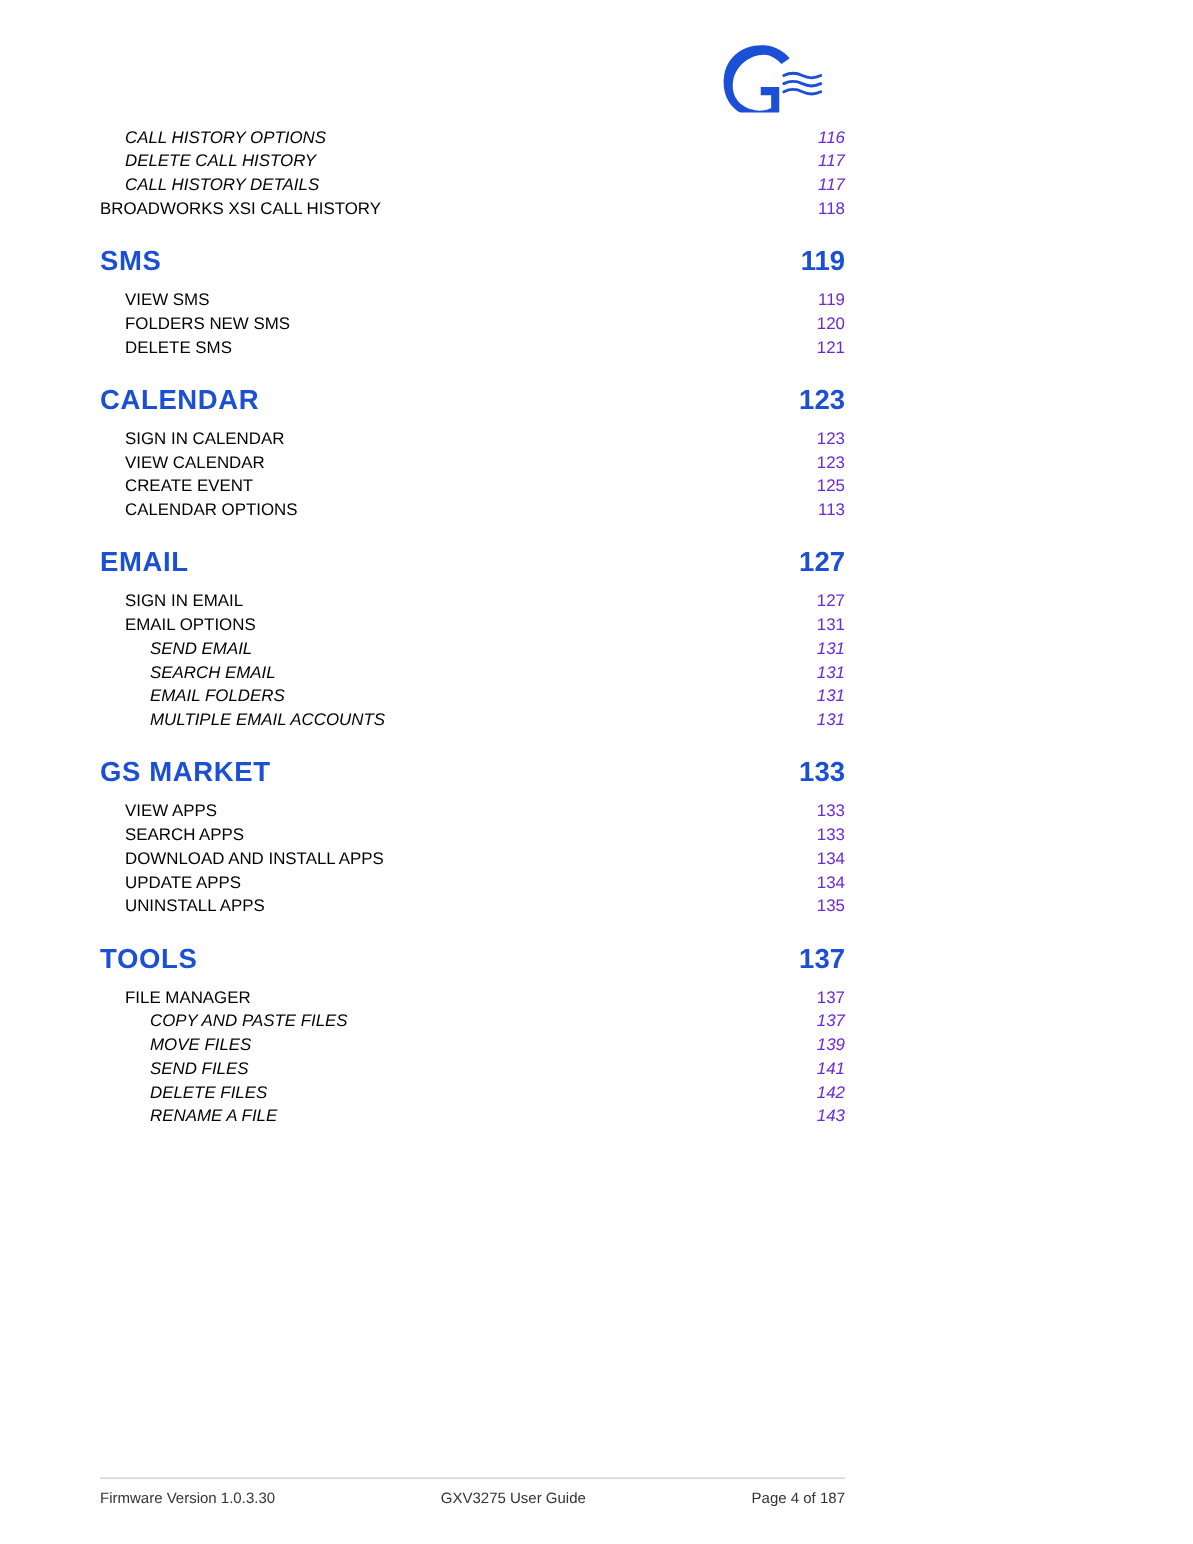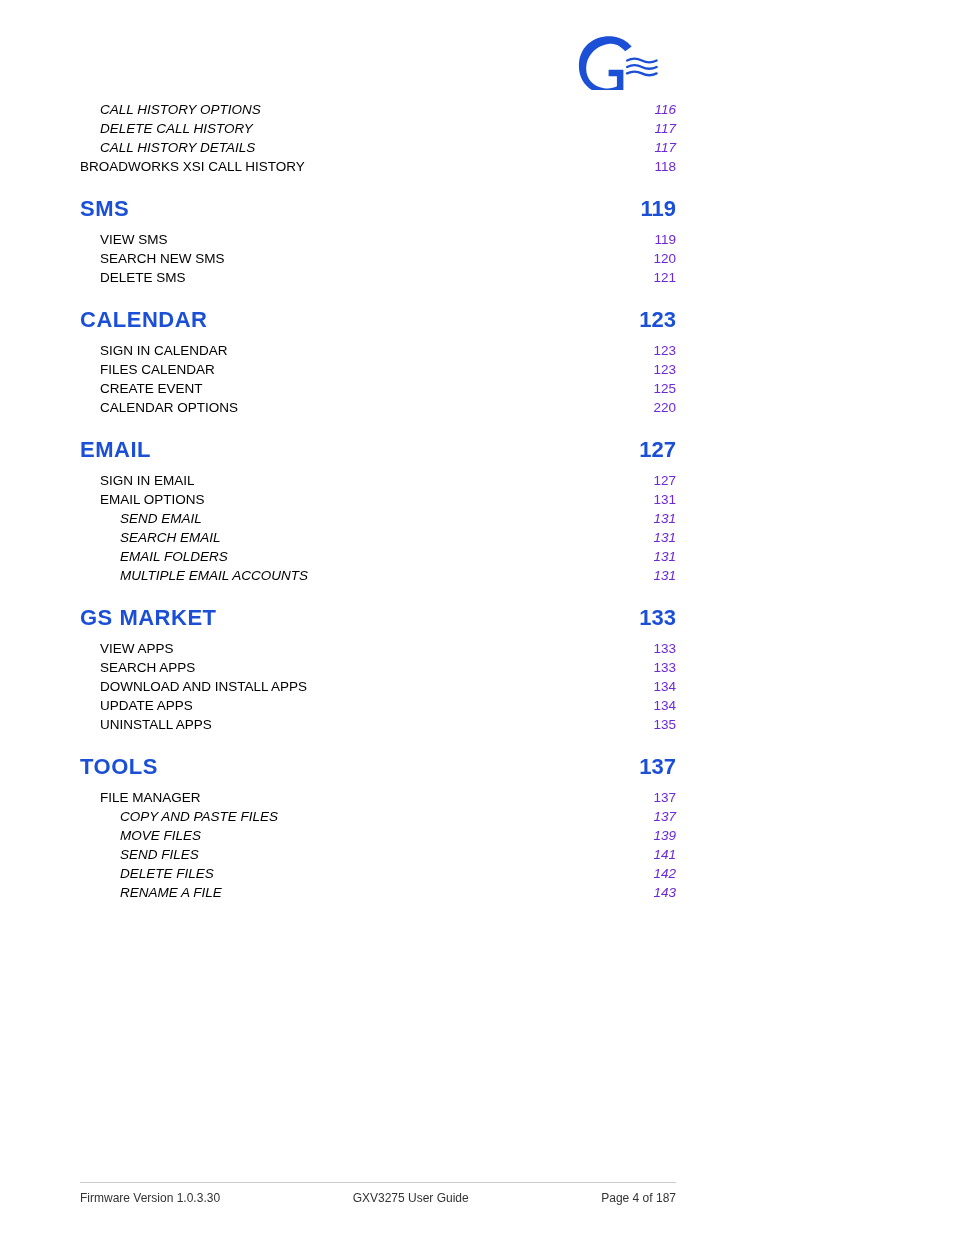--- a/index.html
+++ b/index.html
@@ -152,48 +152,48 @@
       <div class="toc-section">
         <div class="section-heading">
           <span class="title">SMS</span>
           <span class="page-num">119</span>
         </div>
         <div class="toc-item indent1">
           <span class="item-label">VIEW SMS</span>
           <span class="item-page">119</span>
         </div>
         <div class="toc-item indent1">
-          <span class="item-label">SEARCH NEW SMS</span>
+          <span class="item-label">FOLDERS NEW SMS</span>
           <span class="item-page">120</span>
         </div>
         <div class="toc-item indent1">
           <span class="item-label">DELETE SMS</span>
           <span class="item-page">121</span>
         </div>
       </div>
       <div class="toc-section">
         <div class="section-heading">
           <span class="title">CALENDAR</span>
           <span class="page-num">123</span>
         </div>
         <div class="toc-item indent1">
           <span class="item-label">SIGN IN CALENDAR</span>
           <span class="item-page">123</span>
         </div>
         <div class="toc-item indent1">
-          <span class="item-label">FILES CALENDAR</span>
+          <span class="item-label">VIEW CALENDAR</span>
           <span class="item-page">123</span>
         </div>
         <div class="toc-item indent1">
           <span class="item-label">CREATE EVENT</span>
           <span class="item-page">125</span>
         </div>
         <div class="toc-item indent1">
           <span class="item-label">CALENDAR OPTIONS</span>
-          <span class="item-page">220</span>
+          <span class="item-page">113</span>
         </div>
       </div>
       <div class="toc-section">
         <div class="section-heading">
           <span class="title">EMAIL</span>
           <span class="page-num">127</span>
         </div>
         <div class="toc-item indent1">
           <span class="item-label">SIGN IN EMAIL</span>
           <span class="item-page">127</span>

